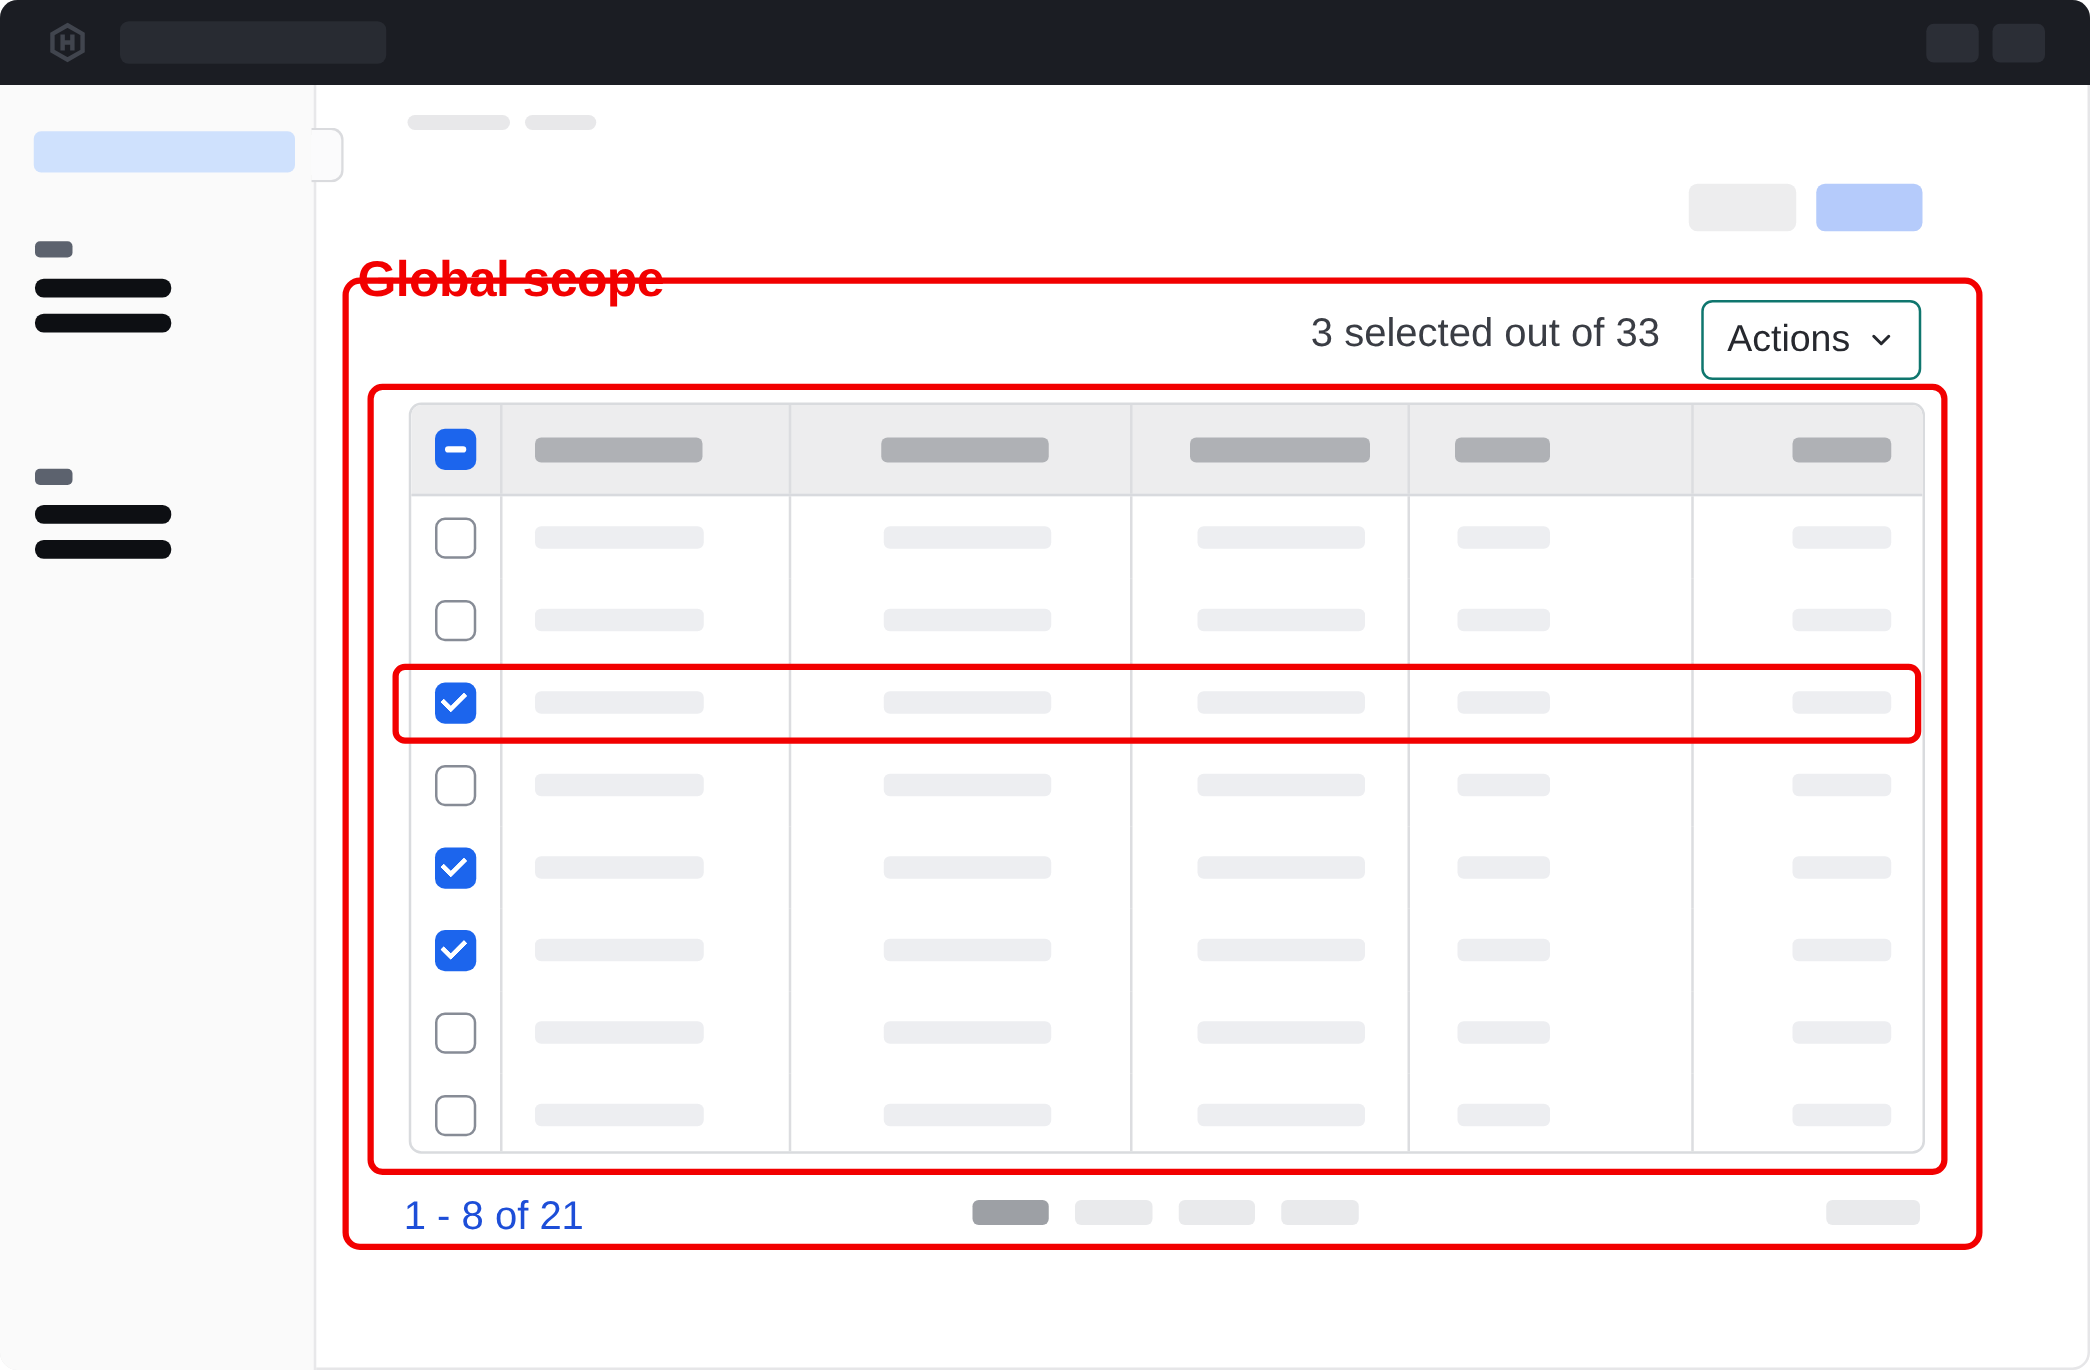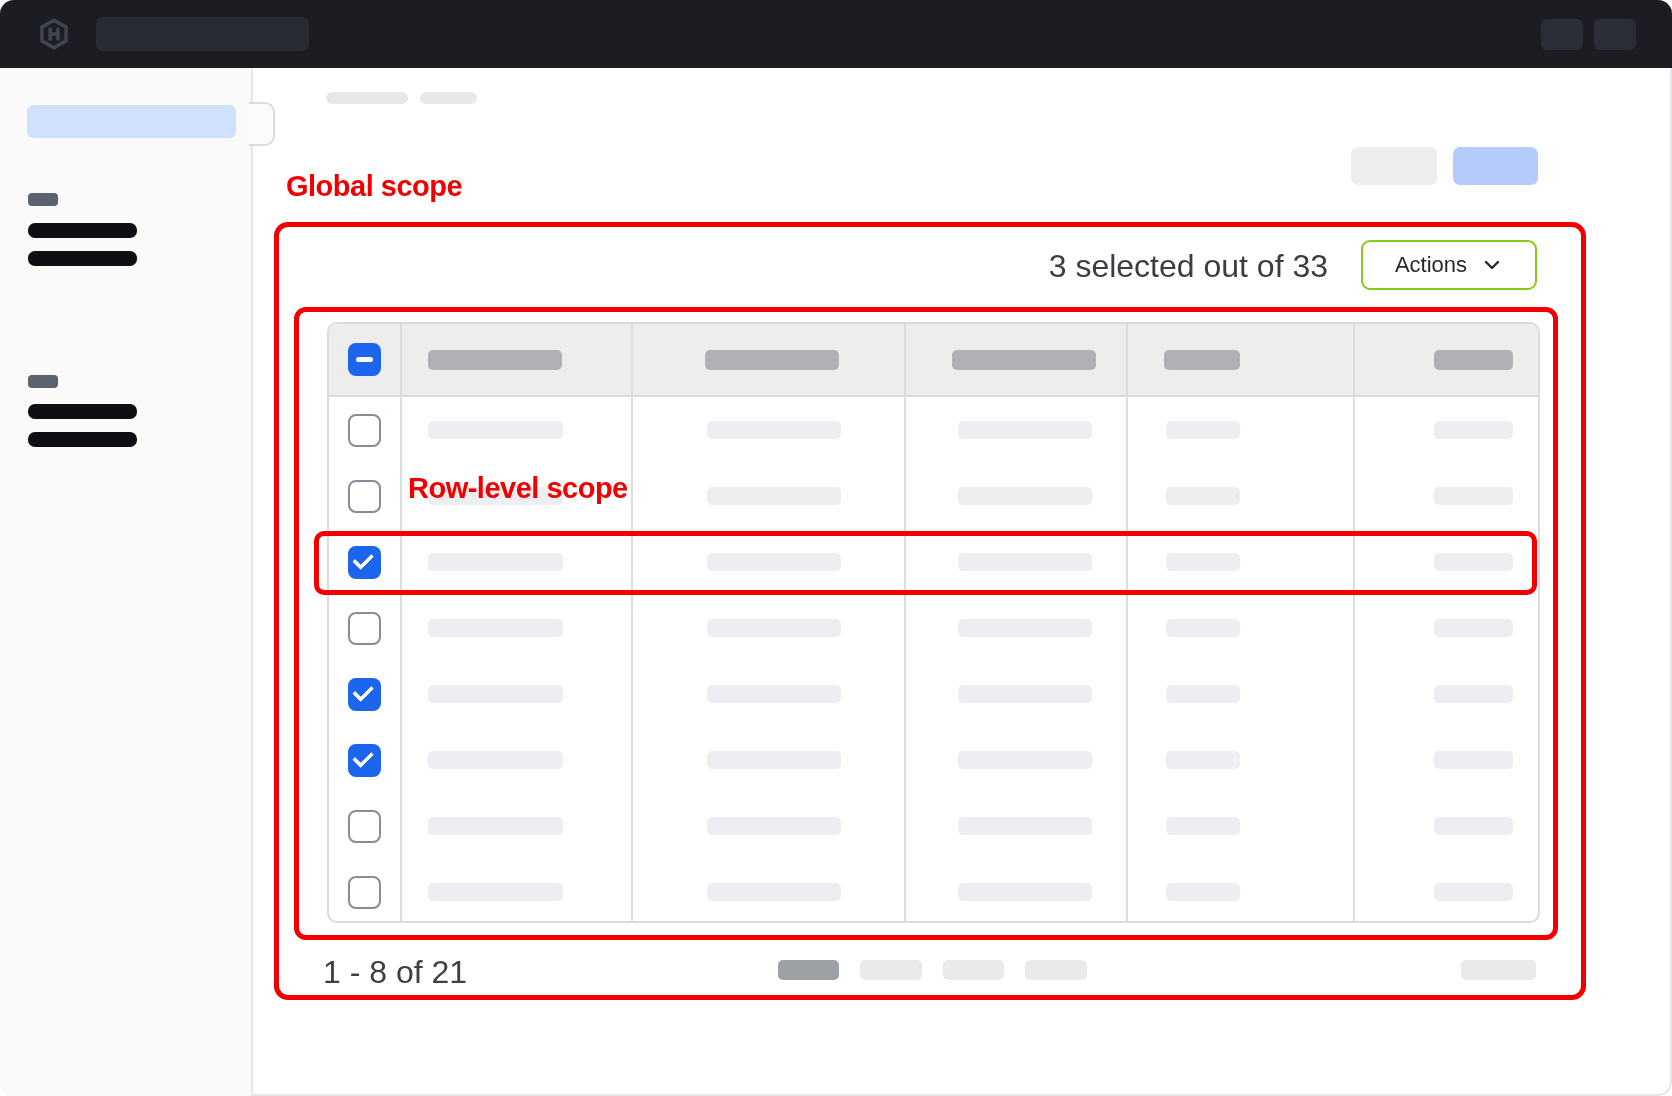--- a/index.html
+++ b/index.html
@@ -24,23 +24,23 @@
 
   
   .crumb{position:absolute;top:92px;height:12px;border-radius:6px;background:#e8e8ea;}
   .crumb.c1{left:326px;width:82px}.crumb.c2{left:420px;width:57px}
   .top-action{position:absolute;top:147px;height:38px;border-radius:7px;}
   .top-action.gray{left:1351px;width:86px;background:#ededee;}
   .top-action.blue{left:1453px;width:85px;background:#b5cbfb;}
 
   
   .selected-summary{position:absolute;top:248px;right:344px;font-size:32px;color:#3a3d44;white-space:nowrap;}
-  .actions-btn{position:absolute;left:1361px;top:240px;width:176px;height:50px;box-sizing:border-box;
-    border:2px solid #84cc16;border-radius:9px;background:#fff;display:flex;align-items:center;justify-content:center;gap:14px;
-    font-size:22px;color:#26282e;}
+  .actions-btn{position:absolute;left:1361px;top:240px;width:176px;height:64px;box-sizing:border-box;
+    border:2px solid #0f766e;border-radius:9px;background:#fff;display:flex;align-items:center;justify-content:center;gap:14px;
+    font-size:30px;color:#26282e;}
   .chev{width:22px;height:22px;display:block;}
 
   
   .table{position:absolute;left:327px;top:322px;width:1213px;height:601px;box-sizing:border-box;
     border:2px solid #d9dbde;border-radius:10px;overflow:hidden;background:#fff;}
   .thead{display:flex;height:73px;background:#ededee;border-bottom:2px solid #d8dade;box-sizing:border-box;}
   .trow{display:flex;height:66px;}
   .cell{display:flex;align-items:center;box-sizing:border-box;}
   .cell+.cell{border-left:2px solid #dcdde0;}
   .cell.cb-col{width:71px;justify-content:center;}
@@ -55,28 +55,28 @@
   .c5 .rbar{margin-right:25px;width:79px}
 
   .cb{width:33px;height:33px;border-radius:8px;background:#fff;border:2.5px solid #878c96;box-sizing:border-box;
       display:flex;align-items:center;justify-content:center;cursor:pointer;}
   .cb.checked,.cb.indeterminate{background:#1c65ed;border:none;}
   .cb.checked::after{content:"";width:15px;height:8px;border-left:4px solid #fff;border-bottom:4px solid #fff;
       transform:rotate(-45deg) translate(1px,-3px);border-radius:1px;}
   .cb.indeterminate::after{content:"";width:17px;height:5px;border-radius:2.5px;background:#fff;}
 
   
-  .range-label{position:absolute;left:323px;top:954px;font-size:32px;color:#404040;}
+  .range-label{position:absolute;left:323px;top:954px;font-size:32px;color:#1d4ed8;}
   .pg{position:absolute;top:960px;height:20px;border-radius:5px;background:#e9eaec;}
   .pg.active{background:#9da0a5;}
   .pg.p1{left:778px;width:61px}.pg.p2{left:860px;width:62px}.pg.p3{left:943px;width:61px}.pg.p4{left:1025px;width:62px}
   .pg.size{left:1461px;width:75px}
 
   
-  .ann-label{position:absolute;font-size:29px;font-weight:700;letter-spacing:-0.5px;color:#f20000;line-height:1;white-space:nowrap;}
+  .ann-label{position:absolute;font-size:40px;font-weight:700;letter-spacing:-0.5px;color:#f20000;line-height:1;white-space:nowrap;margin-top:32px;}
   .ann-global-label{left:286px;top:172px;}
   .ann-page-label{left:312px;top:258px;}
   .ann-row-label{left:408px;top:474px;}
   .ann-box{position:absolute;border:5px solid #f20000;box-sizing:border-box;pointer-events:none;}
   .ann-global-box{left:274px;top:222px;width:1312px;height:778px;border-radius:14px;}
   .ann-page-box{left:294px;top:307px;width:1264px;height:633px;border-radius:12px;}
   .ann-row-box{left:314px;top:531px;width:1223px;height:64px;border-radius:10px;}
 </style>
 </head>
 <body>
@@ -304,16 +304,15 @@
   <div class="range-label">1 - 8 of 21</div>
   <div class="pg p1 active"></div>
   <div class="pg p2"></div>
   <div class="pg p3"></div>
   <div class="pg p4"></div>
   <div class="pg size"></div>
 
   <div class="ann-label ann-global-label">Global scope</div>
   <div class="ann-box ann-global-box"></div>
   <div class="ann-box ann-page-box"></div>
-  <div class="ann-label ann-row-label">Row-level scope</div>
   <div class="ann-box ann-row-box"></div>
 
 </div>
 
 </body></html>

